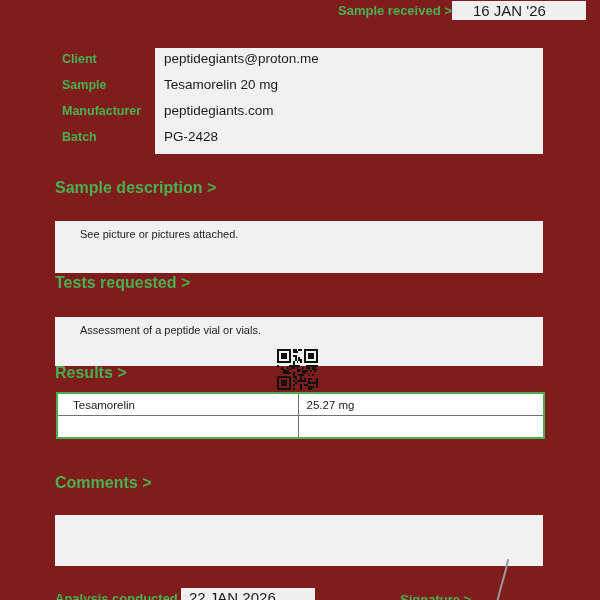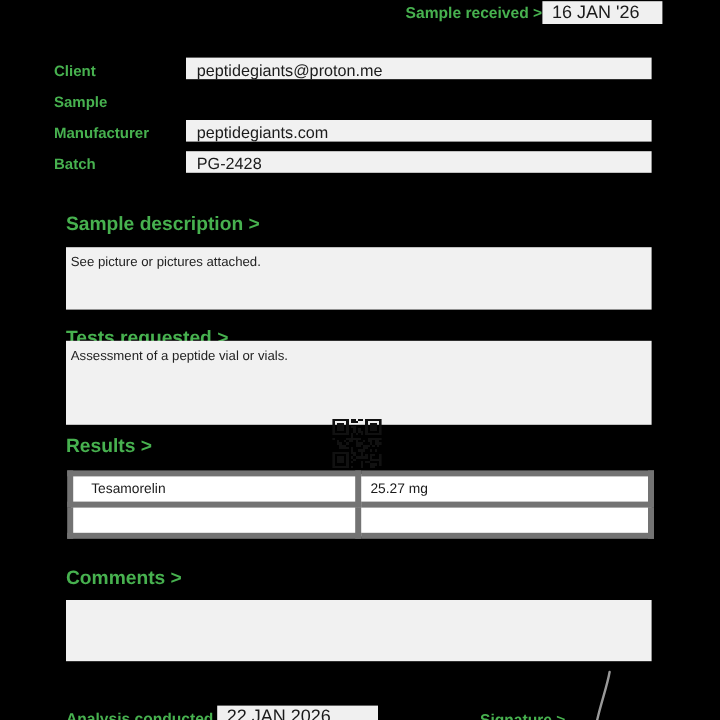--- a/index.html
+++ b/index.html
@@ -1,47 +1,47 @@
 <!DOCTYPE html>
 <html><head>
 <meta charset="utf-8">
 <style>
   html,body{margin:0;padding:0;background:#fff;}
   .page{
-    position:relative;width:600px;height:600px;background:#000000;overflow:hidden;
+    position:relative;width:600px;height:600px;background:#7f1d1d;overflow:hidden;
     font-family:"Liberation Sans","DejaVu Sans",sans-serif;color:#1d1d1d;
   }
   .green{color:#47b14f;}
   .abs{position:absolute;}
   
   .received-label{left:338px;top:3px;font-size:13px;font-weight:bold;}
   .received-box{
-    left:452px;top:1px;width:100px;height:19px;background:#f0f0f0;
-    font-size:15px;line-height:19px;padding-left:8px;box-sizing:border-box;
+    left:452px;top:1px;width:134px;height:19px;background:#f0f0f0;
+    font-size:15px;line-height:19px;padding-left:21px;box-sizing:border-box;
     white-space:nowrap;color:#1b1b1b;
   }
   
-  .info-label{left:45px;font-size:12.5px;font-weight:bold;}
+  .info-label{left:62px;font-size:12.5px;font-weight:bold;}
   .info-box{
-    left:155px;width:388px;height:18px;background:#f1f1f1;
+    left:155px;width:388px;height:28px;background:#f1f1f1;
     font-size:13.5px;line-height:22px;padding-left:9px;box-sizing:border-box;
     white-space:nowrap;color:#1b1b1b;
   }
   
   .section-heading{left:55px;font-size:16px;font-weight:bold;}
   .section-box{
     left:55px;width:488px;background:#f1f1f1;box-sizing:border-box;
-    font-size:11px;color:#222;padding:7px 4px;line-height:13px;
+    font-size:11px;color:#222;padding:7px 25px;line-height:13px;margin-top:15px;
   }
   
   .results-table{
     left:56px;top:392px;width:489px;border-collapse:collapse;
   }
   .results-table td{
-    border:5px solid #737373;height:21px;font-size:11.5px;color:#1b1b1b;
+    border:1px solid #737373;height:21px;font-size:11.5px;color:#1b1b1b;
     padding:0 0 0 15px;background:#ffffff;white-space:nowrap;
   }
   .results-table{border:2px solid #47b14f;}
   .results-table td.col-value{padding-left:8px;}
   .results-table col.c1{width:242px;}
   .results-table col.c2{width:247px;}
   
   .qr{left:277px;top:349px;width:41px;height:41px;}
   
   .footer-label{left:55px;top:591px;font-size:13px;font-weight:bold;}
@@ -58,34 +58,35 @@
 
 <div class="page">
 
   <div class="abs green received-label">Sample received &gt;</div>
   <div class="abs received-box">16 JAN '26</div>
 
   <div class="abs green info-label" style="top:52px">Client</div>
   <div class="abs info-box" style="top:48px">peptidegiants@proton.me</div>
 
   <div class="abs green info-label" style="top:78px">Sample</div>
+  <div class="abs info-box" style="top:74px">Tesamorelin 20 mg</div>
 
   <div class="abs green info-label" style="top:104px">Manufacturer</div>
   <div class="abs info-box" style="top:100px">peptidegiants.com</div>
 
   <div class="abs green info-label" style="top:130px">Batch</div>
   <div class="abs info-box" style="top:126px">PG-2428</div>
 
   <div class="abs green section-heading" style="top:179px">Sample description &gt;</div>
   <div class="abs section-box" style="top:206px;height:52px">
     <span>See picture or pictures attached.</span>
   </div>
 
   <div class="abs green section-heading" style="top:274px">Tests requested &gt;</div>
-  <div class="abs section-box" style="top:284px;height:70px">
+  <div class="abs section-box" style="top:302px;height:49px">
     <span>Assessment of a peptide vial or vials.</span>
   </div>
 
   <div class="abs green section-heading" style="top:364px">Results &gt;</div>
 
   <svg class="abs qr" id="qr-svg" viewBox="0 0 21 21" shape-rendering="crispEdges">
       <rect x="0" y="0" width="1" height="1" fill="#111"></rect>
       <rect x="1" y="0" width="1" height="1" fill="#111"></rect>
       <rect x="2" y="0" width="1" height="1" fill="#111"></rect>
       <rect x="3" y="0" width="1" height="1" fill="#111"></rect>

